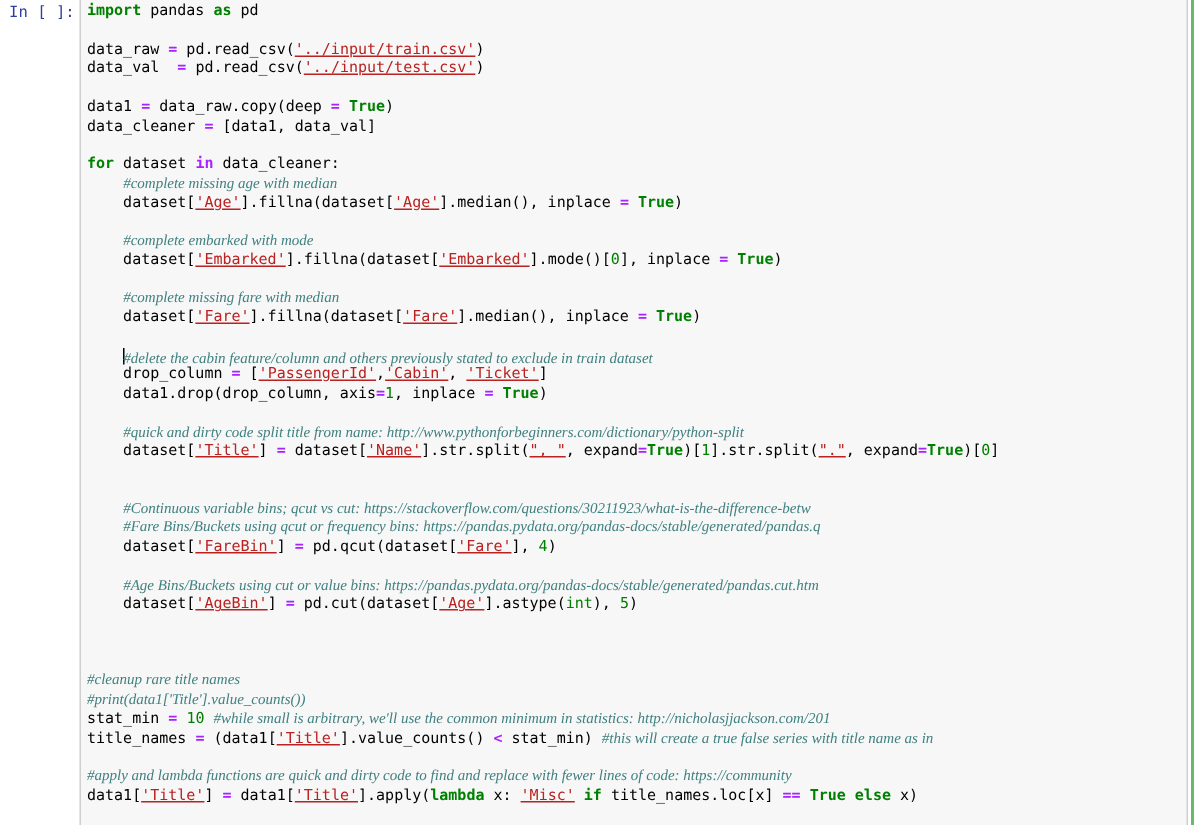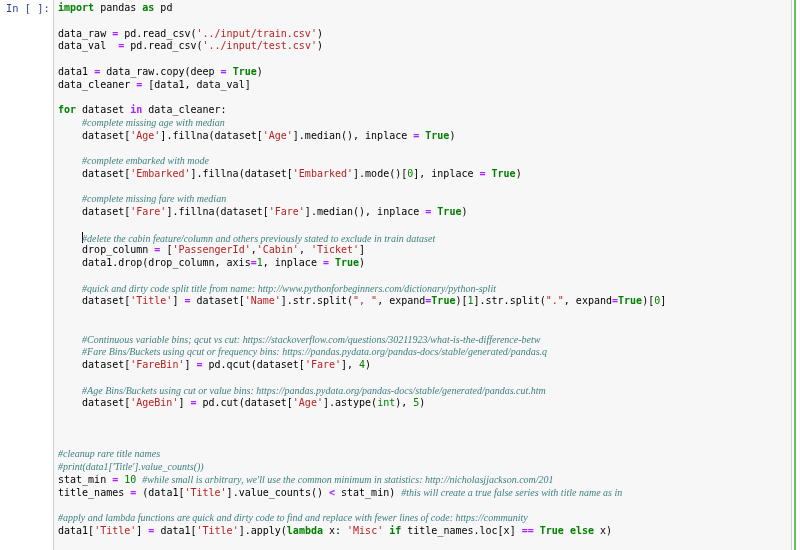--- a/index.html
+++ b/index.html
@@ -30,21 +30,21 @@
     background: #66bb6a;
   }
   .code {
     position: absolute; left: 4px; top: 3px;
     font-size: 10px; line-height: 12.76px;
     white-space: pre; color: #000;
     letter-spacing: 0;
   }
   .line { height: 12.76px; }
   .t-kw { color: #008000; font-weight: bold; }
-  .t-str { color: #ba2121; }
+  .t-str { color: #ba2121; text-decoration: underline; }
   .t-com { color: #408080; font-style: italic; font-family: Liberation Serif, serif; }
   .t-op { color: #aa22ff; font-weight: bold; }
   .t-num { color: #008000; }
   .t-bi { color: #008000; }
   .t-txt { color: #000000; }
   .cursor {
     display: inline-block; width: 1px; height: 11px; background: #000;
     vertical-align: -1px; margin-right: -1px;
   }
 </style>

